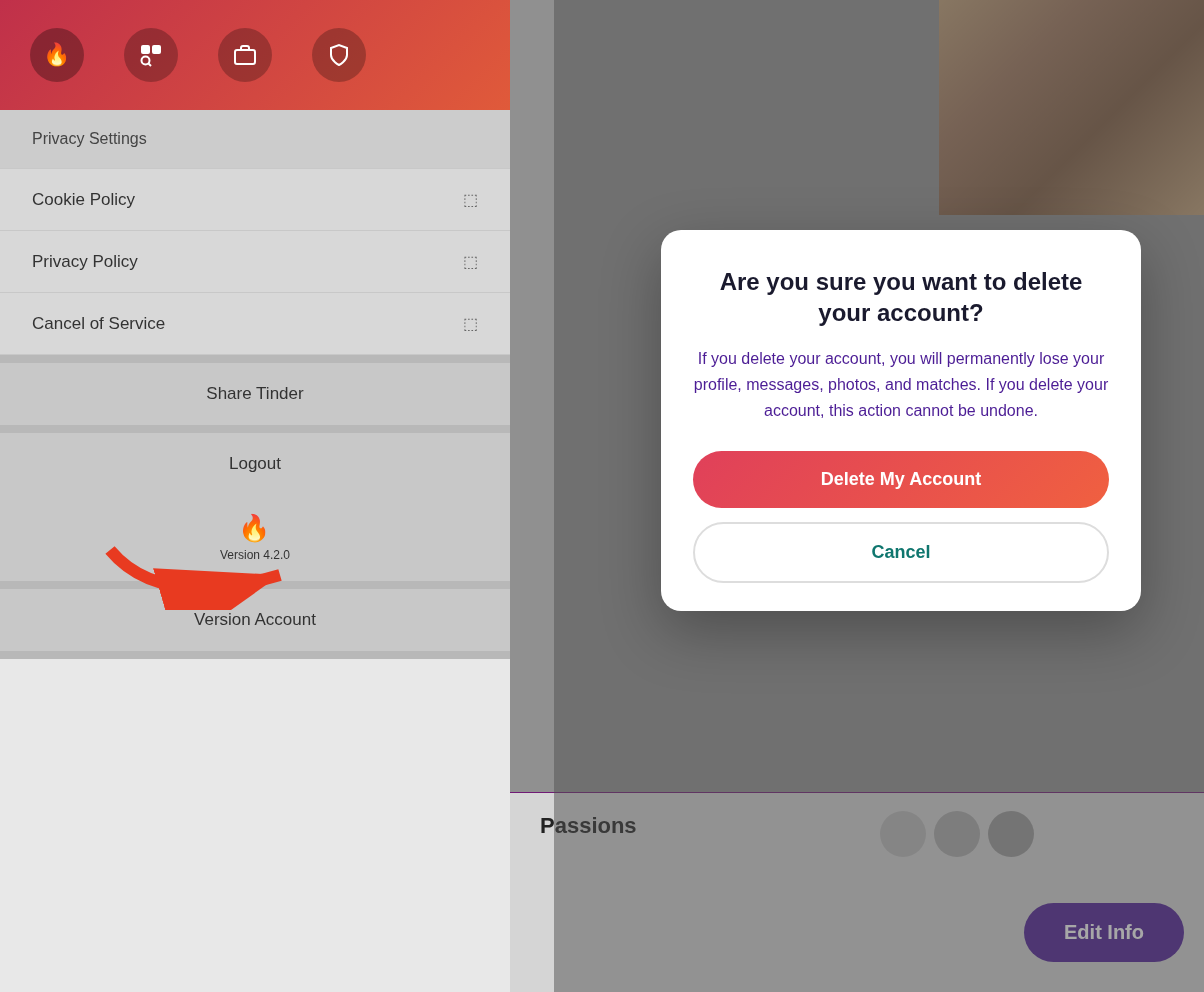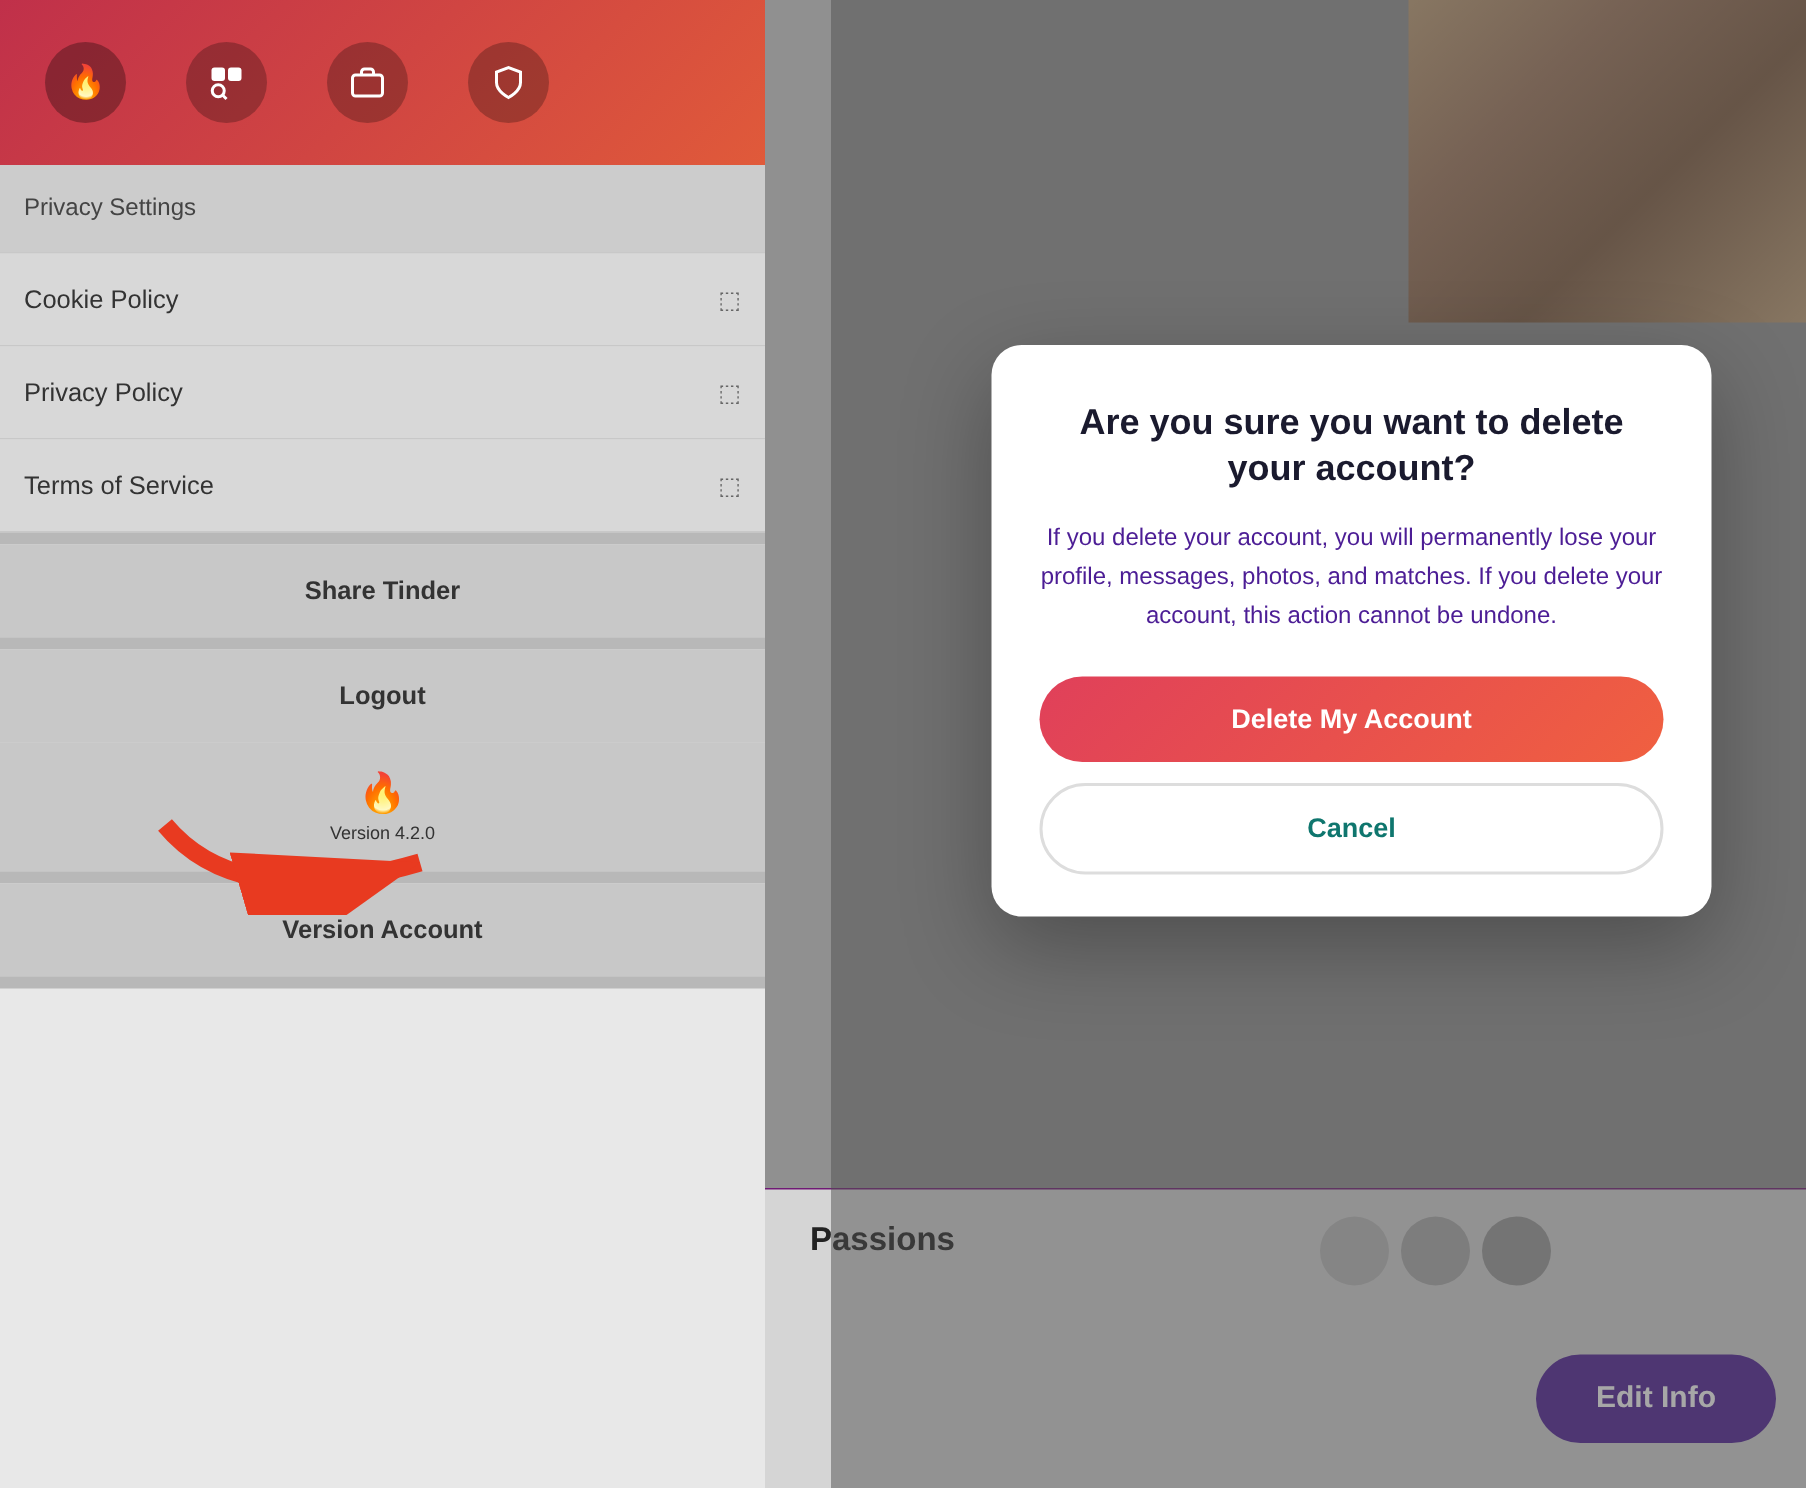--- a/index.html
+++ b/index.html
@@ -53,41 +53,40 @@
 
     .sidebar-menu {
       flex: 1;
       display: flex;
       flex-direction: column;
     }
 
     .menu-item {
       background: #d8d8d8;
       border-bottom: 1px solid #c8c8c8;
-      padding: 20px 16px;
+      padding: 20px 32px;
       display: flex;
       align-items: center;
       justify-content: space-between;
       font-size: 17px;
       color: #333;
       cursor: pointer;
       min-height: 62px;
     }
 
     .menu-item.section-header {
       background: #cccccc;
       font-size: 16px;
       color: #444;
       min-height: 54px;
     }
 
     .menu-item.centered {
       justify-content: center;
       background: #c8c8c8;
-      font-weight: bold;
     }
 
     .menu-item.version-item {
       flex-direction: column;
       align-items: center;
       gap: 4px;
       padding: 18px 24px;
       background: #c8c8c8;
     }
 
@@ -258,21 +257,21 @@
     </div>
     <div class="menu-item">
       <span>Cookie Policy</span>
       <span class="external-icon">⬚</span>
     </div>
     <div class="menu-item">
       <span>Privacy Policy</span>
       <span class="external-icon">⬚</span>
     </div>
     <div class="menu-item">
-      <span>Terms of Service</span>
+      <span>Cancel of Service</span>
       <span class="external-icon">⬚</span>
     </div>
 
     <div class="menu-separator"></div>
 
     <div class="menu-item centered">
       <span>Share Tinder</span>
     </div>
 
     <div class="menu-separator"></div>

